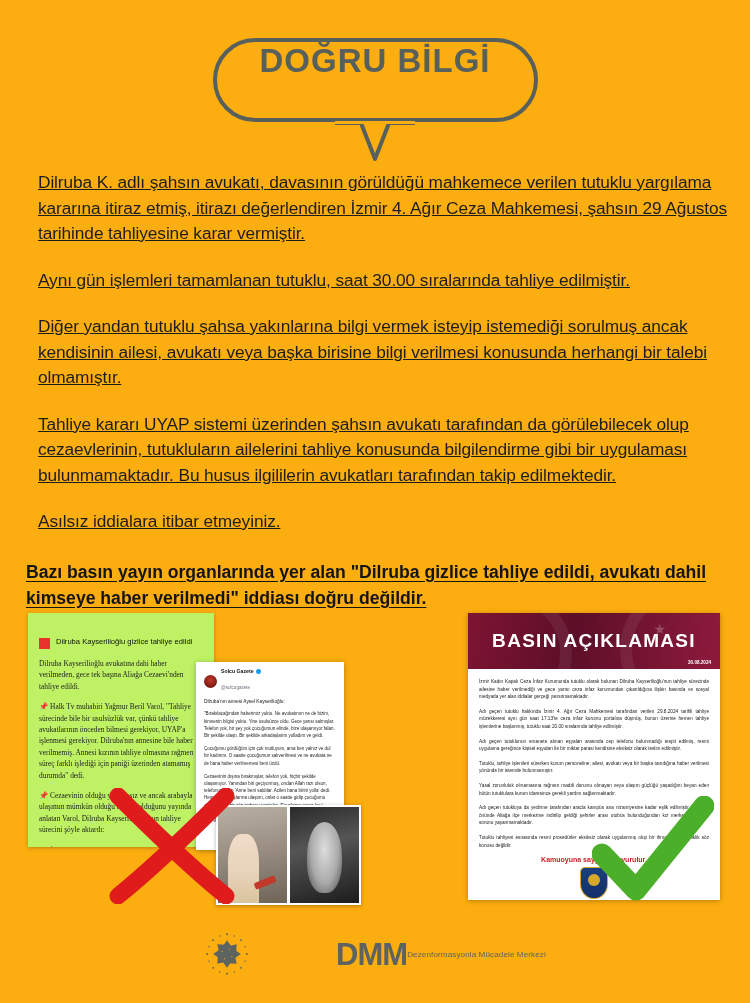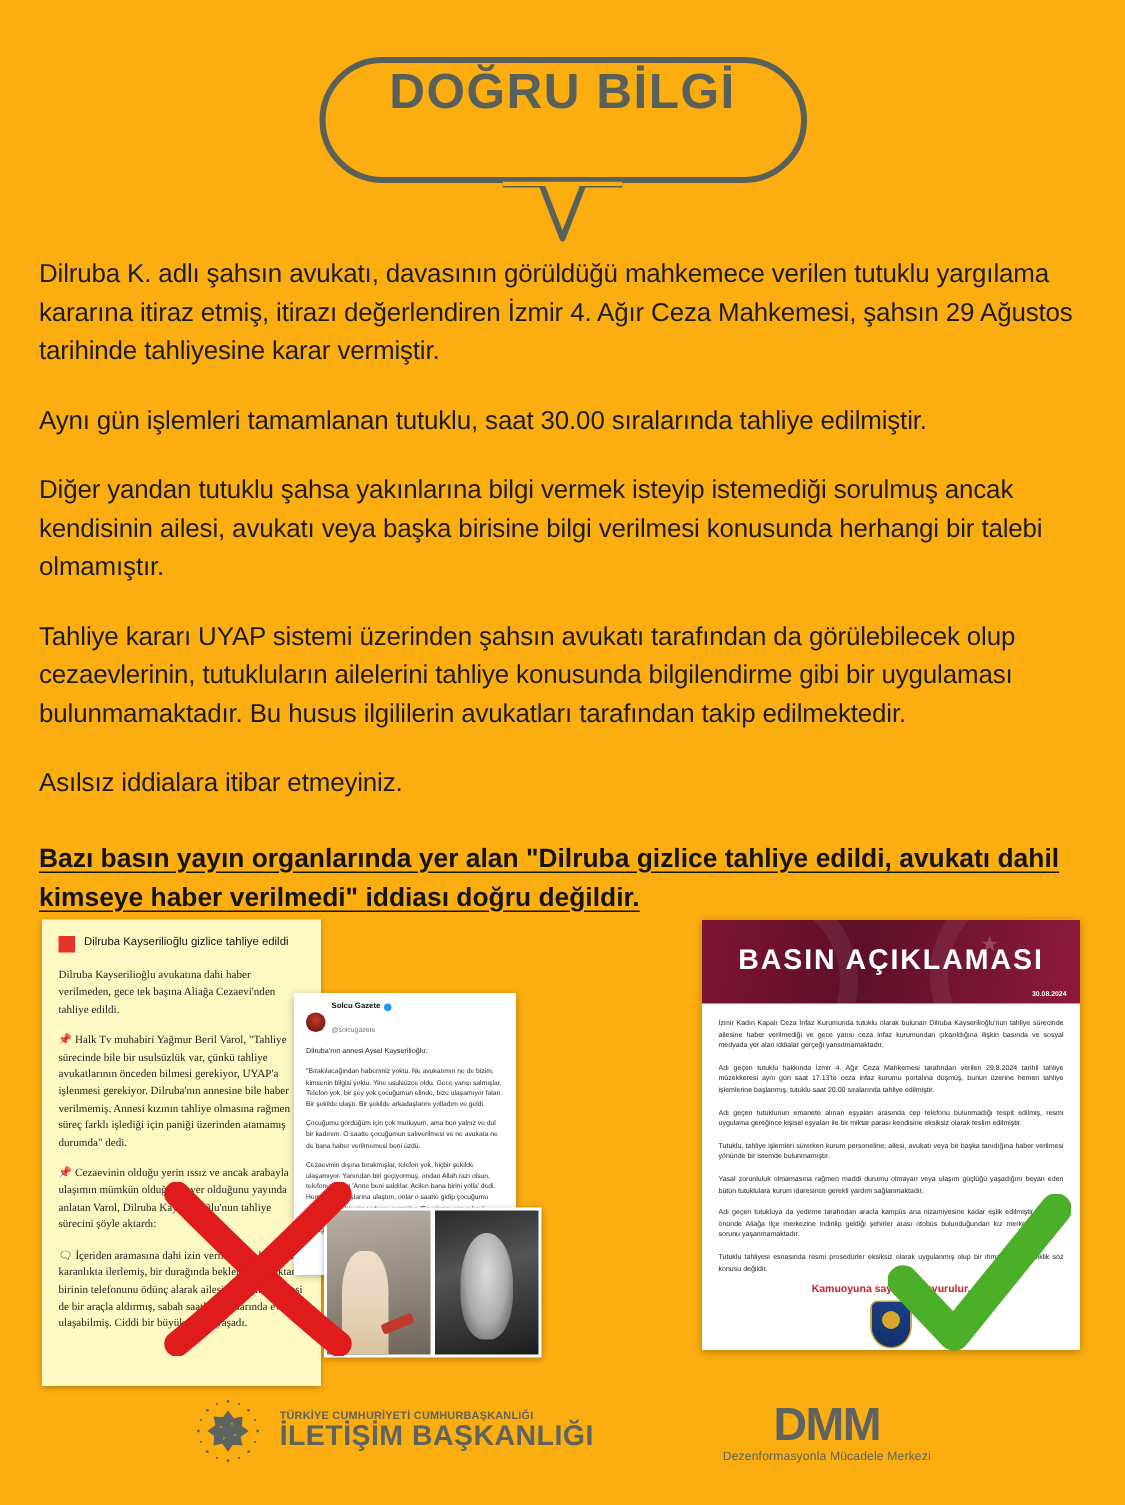--- a/index.html
+++ b/index.html
@@ -25,37 +25,38 @@
   .bubble-title{
     font-size:33px;font-weight:bold;letter-spacing:1px;
     color:#58605b;white-space:nowrap;
   }
   .tail{position:absolute;left:50%;transform:translateX(-50%);top:79px;width:80px;height:42px;}
 
   
   .body-copy{position:absolute;left:26px;top:170px;width:702px;}
   .para{
     font-size:17.3px;line-height:25.5px;
-    color:#1d1d1d;margin:0 0 21px 0;
+    color:#1d1d1d;margin:0 0 21px 12px;
     letter-spacing:-0.1px;
+    text-decoration:underline;
   }
   .para.last{margin-bottom:24px;}
   .conclusion{
     font-size:17.6px;line-height:26px;font-weight:bold;color:#141414;
     margin:0;text-decoration:underline;text-underline-offset:3px;
   }
 
   
   .collage{position:absolute;left:0;top:600px;width:750px;height:310px;}
 
   
   .news-card{
-    position:absolute;left:28px;top:13px;width:186px;height:311px;
-    background:#fef9c3;box-shadow:0 1px 4px rgba(0,0,0,.25);
-    padding:10px 11px;box-sizing:border-box;overflow:hidden;
+    position:absolute;left:28px;top:13px;width:186px;height:234px;
+    background:#bef264;box-shadow:0 1px 4px rgba(0,0,0,.25);
+    padding:24px 11px;box-sizing:border-box;overflow:hidden;
   }
   .news-head{display:flex;align-items:flex-start;gap:6px;margin-bottom:9px;}
   .news-flag{width:11px;height:11px;background:#e8332a;flex:0 0 auto;margin-top:1px;}
   .news-title{font-size:7.6px;line-height:10px;color:#111;font-weight:500;}
   .news-p{font-size:7.4px;line-height:11.4px;color:#222;margin:0 0 9px 0;font-family:Liberation Serif, serif;}
   .news-p .pin{color:#e8332a;}
 
   
   .tweet-card{
     position:absolute;left:196px;top:62px;width:148px;height:188px;
@@ -118,21 +119,21 @@
   .mark-check{position:absolute;left:592px;top:196px;width:122px;height:110px;}
 
   
   .footer{position:absolute;left:0;top:918px;width:750px;height:72px;
      display:flex;align-items:center;justify-content:center;gap:86px;}
   .brand-left{display:flex;align-items:center;gap:11px;}
   .rosette{width:46px;height:46px;flex:0 0 auto;}
   .brand-text{line-height:1.05;}
   .brand-sup{font-size:7.2px;letter-spacing:.2px;color:#5d6460;font-weight:600;white-space:nowrap;}
   .brand-main{font-size:19px;font-weight:bold;color:#5d6460;letter-spacing:.3px;white-space:nowrap;}
-  .brand-right{display:flex;flex-direction:column;align-items:center;}
+  .brand-right{display:flex;align-items:center;}
   .dmm{font-size:31px;font-weight:bold;color:#5d6460;letter-spacing:-1px;line-height:1;}
   .dmm-sub{font-size:8.1px;color:#5d6460;letter-spacing:.1px;margin-top:1px;}
 </style>
 </head>
 <body>
 
 <div class="bubble-wrap">
   <div class="bubble">
     <div class="bubble-title">DOĞRU BİLGİ</div>
     <svg class="tail" viewBox="0 0 80 42">
@@ -248,22 +249,18 @@
         <circle cx="66" cy="11" r="1.6"></circle>
           <circle cx="89" cy="34" r="1.6"></circle>
         <circle cx="89" cy="66" r="1.6"></circle>
           <circle cx="66" cy="89" r="1.6"></circle>
         <circle cx="34" cy="89" r="1.6"></circle>
           <circle cx="11" cy="66" r="1.6"></circle>
         <circle cx="11" cy="34" r="1.6"></circle>
           <circle cx="34" cy="11" r="1.6"></circle>
       </g>
     </svg>
-    <div class="brand-text">
-      <div class="brand-sup">TÜRKİYE CUMHURİYETİ CUMHURBAŞKANLIĞI</div>
-      <div class="brand-main">İLETİŞİM BAŞKANLIĞI</div>
-    </div>
   </div>
   <div class="brand-right">
     <div class="dmm">DMM</div>
     <div class="dmm-sub">Dezenformasyonla Mücadele Merkezi</div>
   </div>
 </div>
 
 </body></html>

